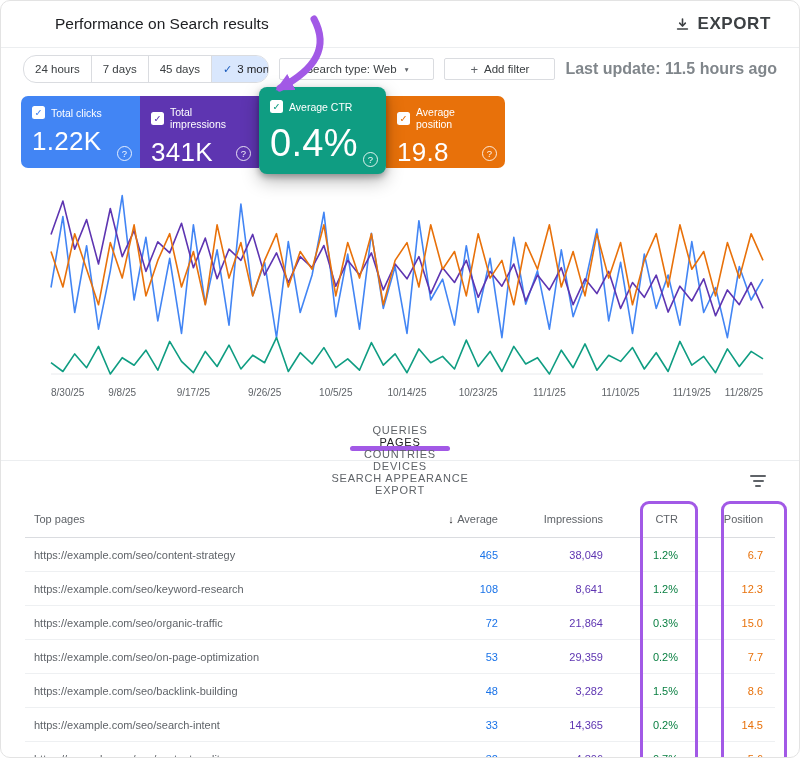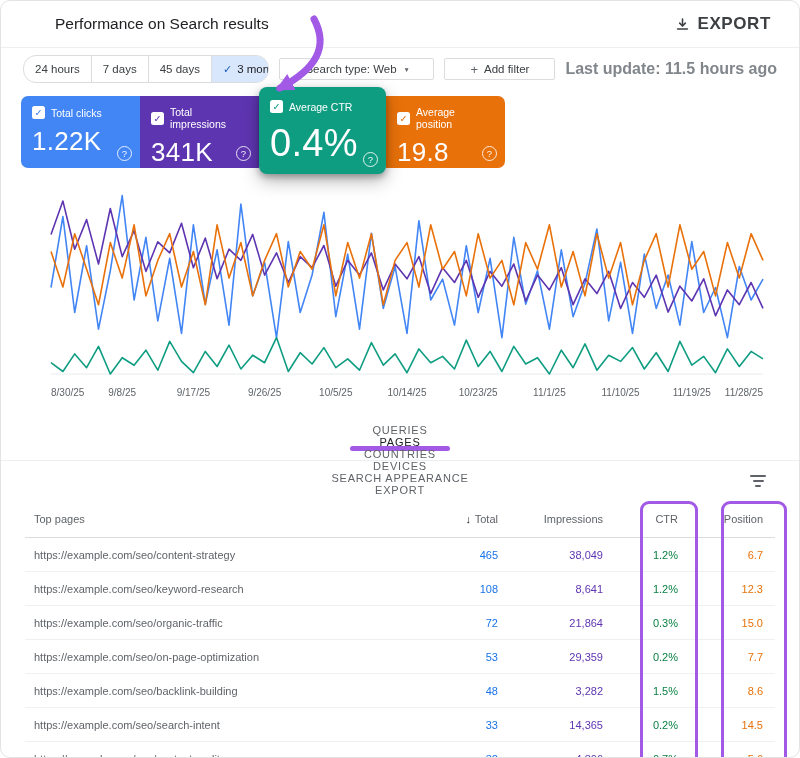--- a/index.html
+++ b/index.html
@@ -193,21 +193,21 @@
     <div class="funnel">
         <span></span>
         <span></span>
         <span></span>
       </div>
   </div>
 
   <div class="table">
     <div class="thead">
       <div class="cell hurl">Top pages</div>
-      <div class="cell hnum"><span class="sort">↓</span> <span>Total</span></div>
+      <div class="cell hnum"><span class="sort">↓</span> <span>Average</span></div>
       <div class="cell hnum">Impressions</div>
       <div class="cell hnum">CTR</div>
       <div class="cell hnum">Position</div>
     </div>
     <div id="tbody">
         <div class="trow">
           <div class="cell url">https://example.com/seo/content-strategy</div>
           <div class="cell num c-clicks">465</div>
           <div class="cell num c-impr">38,049</div>
           <div class="cell num c-ctr">1.2%</div>

